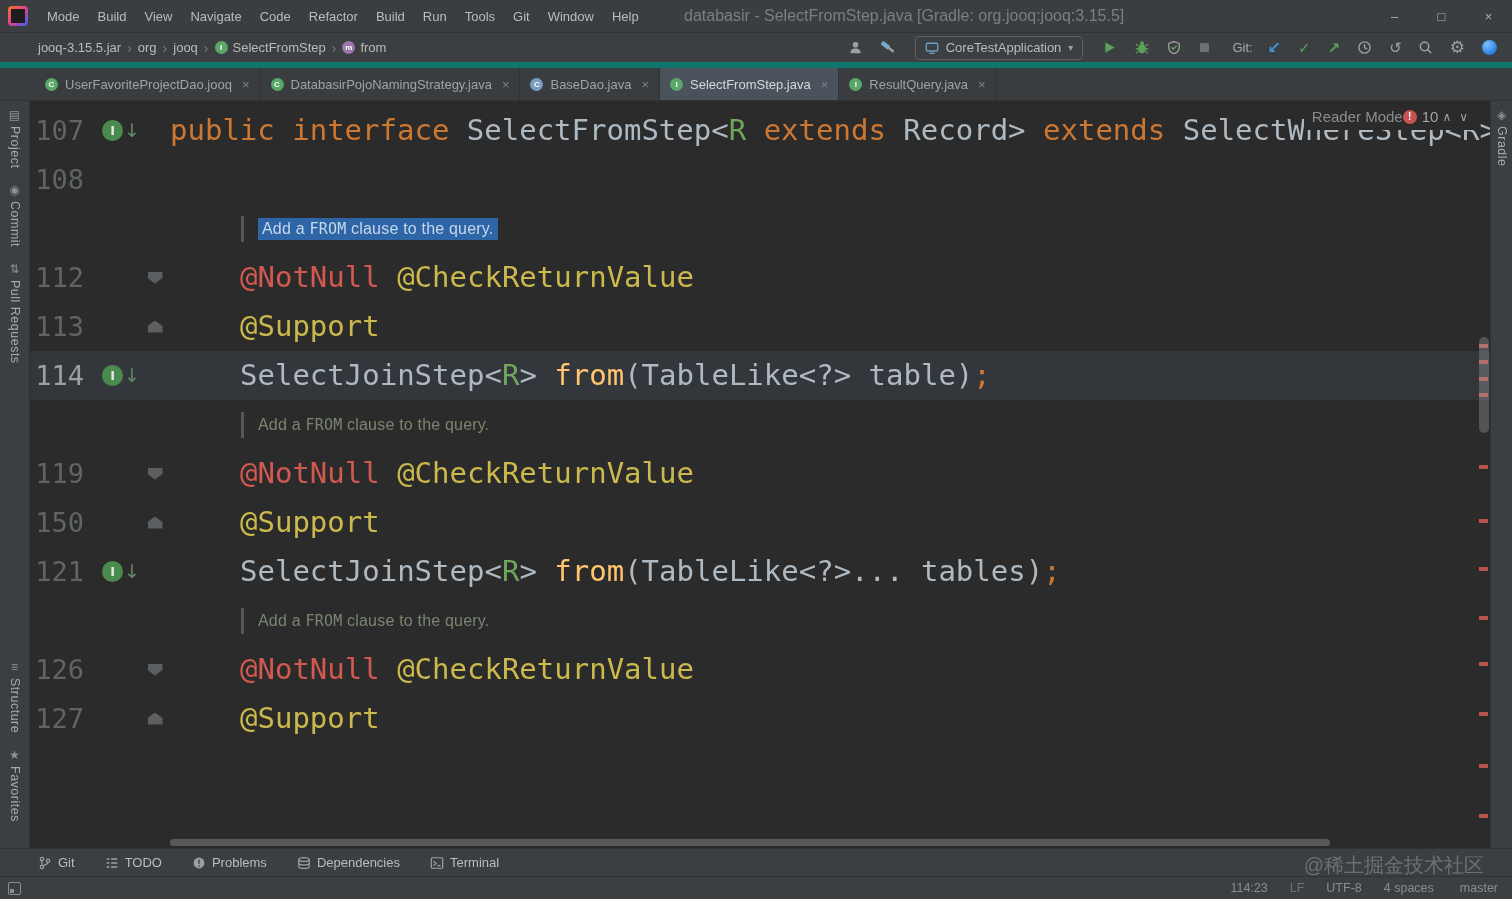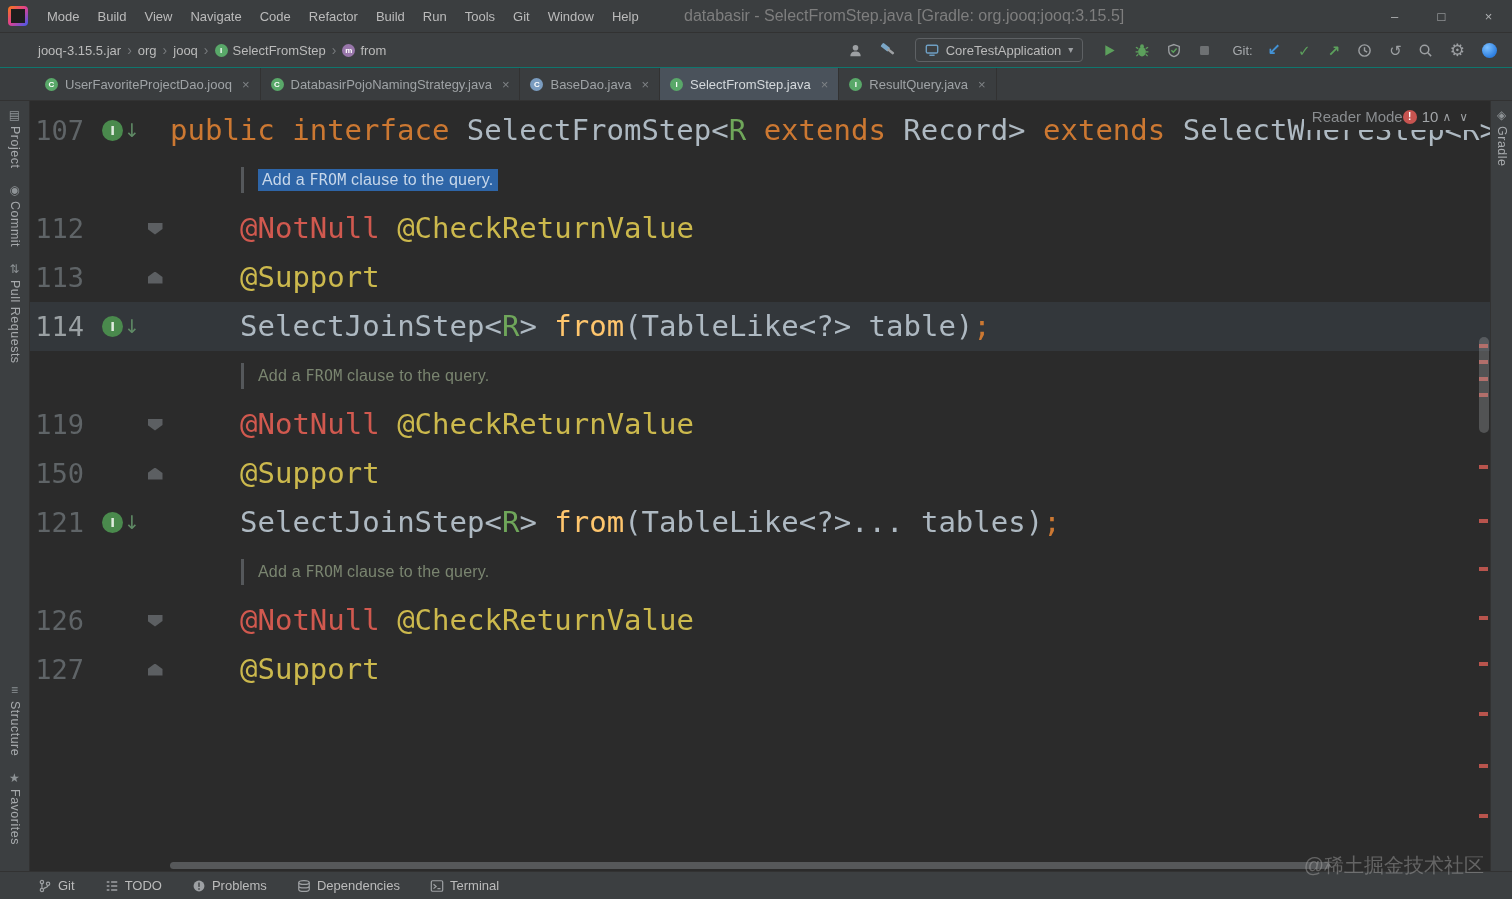--- a/index.html
+++ b/index.html
@@ -11,21 +11,21 @@
   .titlebar{height:33px;background:#3b3e40;border-bottom:1px solid #323232;display:flex;align-items:center;flex:0 0 auto;position:relative}
   .app-logo{width:20px;height:20px;margin:0 10px 0 8px;border-radius:4px;background:linear-gradient(135deg,#f97a12,#e0408f 48%,#3b5bf0);position:relative}
   .app-logo::after{content:"";position:absolute;inset:3px;background:#1d1d1d}
   .menu-bar{display:flex;align-items:center}
   .menu-item{color:#bbbbbb;font-size:13px;padding:0 9px;cursor:default}
   .window-title{position:absolute;left:684px;color:#7e7e7e;font-size:16px;white-space:nowrap}
   .win-controls{margin-left:auto;display:flex}
   .win-btn{width:47px;height:33px;display:flex;align-items:center;justify-content:center;color:#afb1b3;font-size:13px}
 
   
-  .navbar{height:35px;background:#3c3f41;border-bottom:1px solid #0f766e;display:flex;align-items:center;padding:0 10px 0 38px;flex:0 0 auto}
+  .navbar{height:35px;background:#3c3f41;border-bottom:6px solid #0f766e;display:flex;align-items:center;padding:0 10px 0 38px;flex:0 0 auto}
   .breadcrumbs{display:flex;align-items:center;gap:6px}
   .crumb{display:flex;align-items:center;gap:5px;color:#bbbbbb;font-size:13px;white-space:nowrap}
   .crumb-sep{color:#787b7e;font-size:14px}
   .nav-right{margin-left:auto;display:flex;align-items:center;gap:6px}
   .tool-btn{padding:3px 5px;border-radius:4px;display:flex;align-items:center}
   .run-combo{border:1px solid #5e6164;border-radius:4px;height:24px;display:flex;align-items:center;gap:7px;padding:0 9px;margin:0 8px;color:#bbbbbb;font-size:13px;white-space:nowrap}
   .git-label{color:#a7aaad;font-size:13px;margin:0 4px 0 10px}
   .grp{display:flex;align-items:center;gap:7px}
 
   
@@ -316,20 +316,26 @@
           <div class="editor-row">
             <span class="lnum">107</span>
             <span class="gslot">
               <span class="impl-circle">I</span>
               <span class="impl-arrow">↓</span>
             </span>
             <span class="fslot"></span>
             <span class="code-text" style="margin-left: 0px;"><span style="color: rgb(204, 120, 50);">public interface </span><span style="color: rgb(174, 185, 194);">SelectFromStep&lt;</span><span style="color: rgb(111, 166, 90);">R</span><span style="color: rgb(174, 185, 194);"> </span><span style="color: rgb(204, 120, 50);">extends </span><span style="color: rgb(174, 185, 194);">Record&gt; </span><span style="color: rgb(204, 120, 50);">extends </span><span style="color: rgb(174, 185, 194);">SelectWhereStep&lt;R&gt;</span></span>
           </div>
           <div class="editor-row">
+            <span class="lnum">108</span>
+            <span class="gslot"></span>
+            <span class="fslot"></span>
+            <span class="code-text" style="margin-left: 0px;"></span>
+          </div>
+          <div class="editor-row">
             <span class="lnum"></span>
             <span class="gslot"></span>
             <span class="fslot"></span>
             <span class="doc-line" style="margin-left: 71px;">
               <span class="doc-bar"></span>
               <span class="doc-text selected" style="color: rgb(199, 215, 234); background: rgb(46, 101, 167);"><span>Add a </span><span class="mono">FROM</span><span> clause to the query.</span></span>
             </span>
           </div>
           <div class="editor-row">
             <span class="lnum">112</span>
@@ -496,15 +502,28 @@
         <span class="icon">
           <svg width="14" height="14" viewBox="0 0 16 16">
             <rect x="1.5" y="2" width="13" height="12" rx="1.5" fill="none" stroke="#9da0a3" stroke-width="1.4"></rect>
             <path d="M4 6 L7 8.5 L4 11 M8.5 11 H12" fill="none" stroke="#9da0a3" stroke-width="1.4"></path>
           </svg>
         </span>
         <span>Terminal</span>
       </div>
     </div>
 
+  <div class="statusbar">
+    <div class="status-left-icon"></div>
+    <div class="status-right">
+      <span>114:23</span>
+      <span class="dim">LF</span>
+      <span>UTF-8</span>
+      <span>4 spaces</span>
+      <span class="branch">
+        <span class="icon"></span>
+        <span>master</span>
+      </span>
+    </div>
+  </div>
 
   <div class="watermark">@稀土掘金技术社区</div>
 </div>
 
 </body></html>

